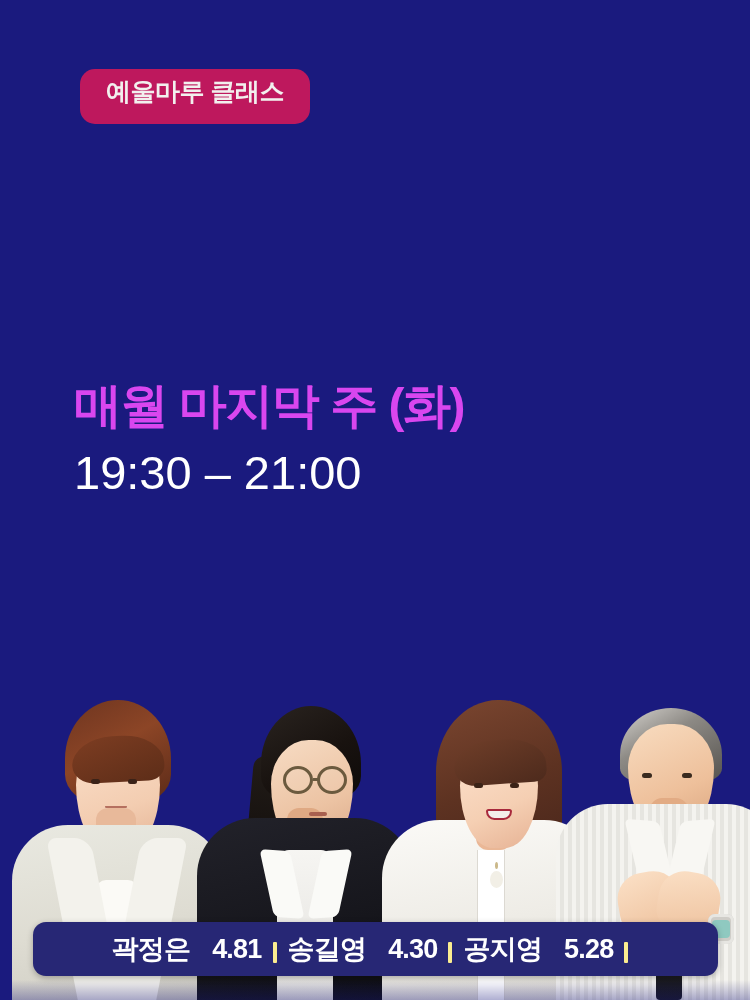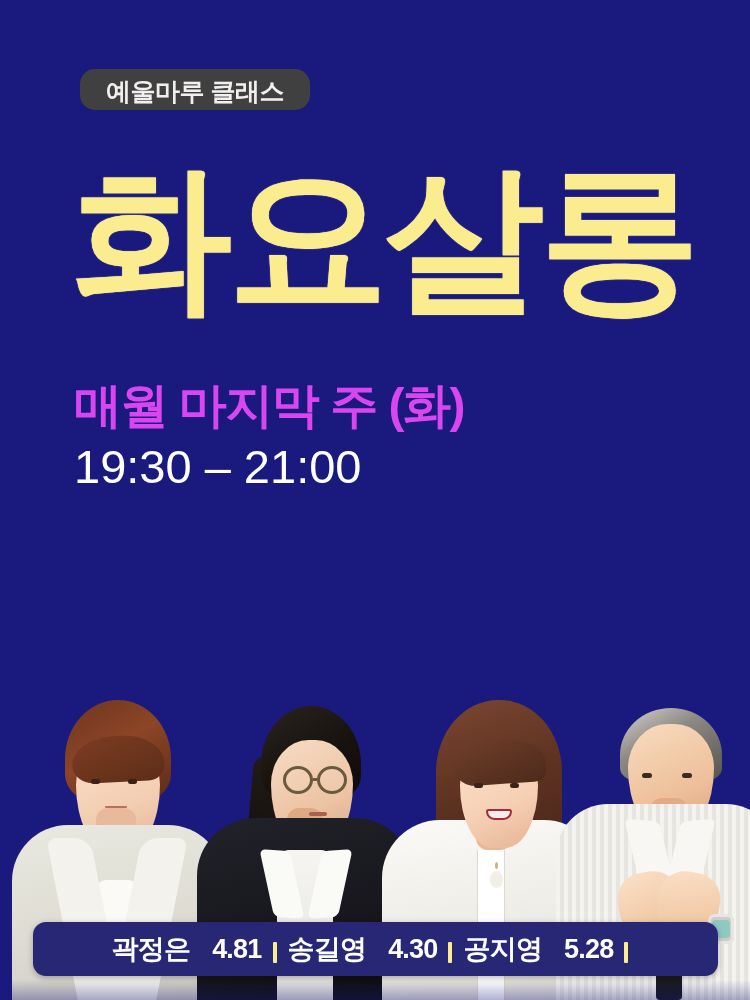--- a/index.html
+++ b/index.html
@@ -13,22 +13,22 @@
   .poster {
     position:absolute; inset:0;
     width:750px; height:1000px;
     background:#1a1a7e;
     overflow:hidden;
   }
 
   
   .badge {
     position:absolute; left:80px; top:69px;
-    padding:9px 26px 4px 26px;
-    background:#404040;
+    padding:9px 26px 18px 26px;
+    background:#be185d;
     border-radius:15px;
     color:#f2f0ee;
     font-size:25px;
     font-weight:700;
     letter-spacing:-0.5px;
     line-height:1.1;
     white-space:nowrap;
   }
 
   
@@ -47,21 +47,21 @@
   .subtitle-block { position:absolute; left:74px; top:378px; }
   .subtitle-main {
     color:#d946ef;
     font-size:48px;
     font-weight:700;
     letter-spacing:-1.5px;
     line-height:1.18;
     white-space:nowrap;
   }
   .subtitle-time {
-    margin-top:6px;
+    margin-top:12px;
     color:#ffffff;
     font-size:47px;
     font-weight:400;
     letter-spacing:0px;
     line-height:1.1;
     white-space:nowrap;
   }
 
   
   .people {
@@ -265,21 +265,20 @@
     transform:translateY(3px);
   }
 </style>
 </head>
 <body>
 
 <div class="poster">
 
   <div class="badge">예울마루 클래스</div>
 
-  <div class="title">화요살롱</div>
 
   <div class="subtitle-block">
     <div class="subtitle-main">매월 마지막 주 (화)</div>
     <div class="subtitle-time">19:30 – 21:00</div>
   </div>
 
   <div class="people">
 
     <div class="person p1">
       <div class="hair"></div>

